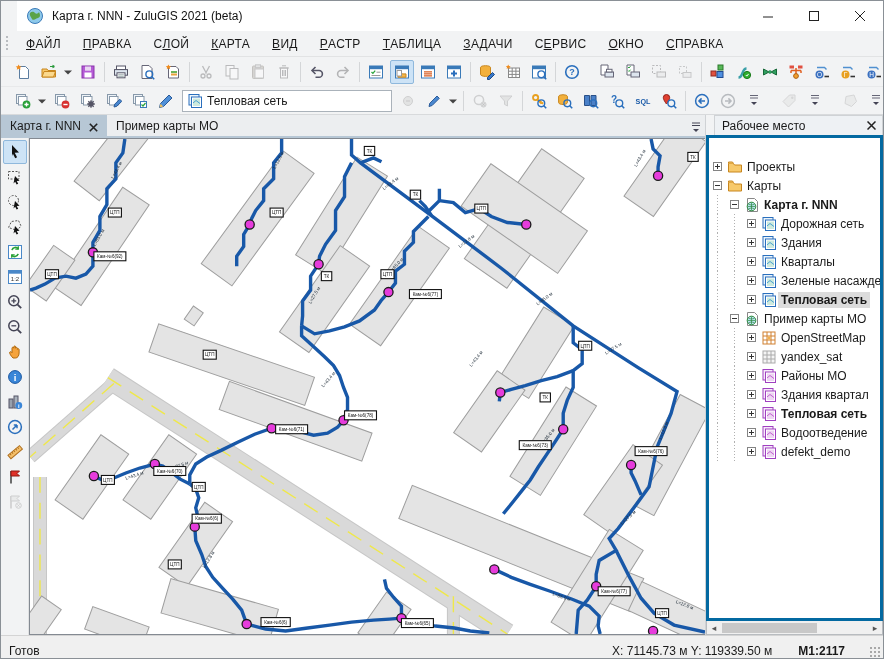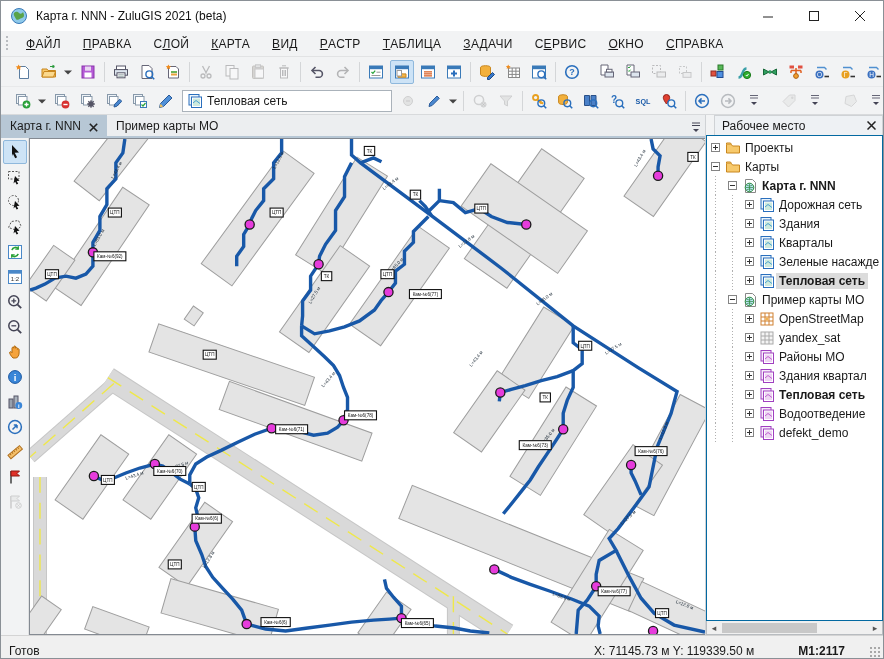--- a/index.html
+++ b/index.html
@@ -1,21 +1,21 @@
 <!DOCTYPE html>
 <html><head>
 <meta charset="utf-8">
 <style>
   * { box-sizing: border-box; margin: 0; padding: 0; }
   html,body { width:884px; height:659px; }
   body { font-family:"Liberation Sans", sans-serif; font-size:12px; color:#1a1a1a; background:#e8e8e8; }
   .window { width:884px; height:659px; border:1px solid #8a9096; background:#f2f3f4; display:flex; flex-direction:column; overflow:hidden; }
 
   
-  .titlebar { height:30px; background:#ffffff; display:flex; align-items:center; flex:0 0 30px; }
+  .titlebar { height:30px; background:#ffffff; display:flex; align-items:center; flex:0 0 30px;margin-left:16px; }
   .titlebar .appicon { margin:0 8px 0 9px; width:18px; height:18px; }
   .titlebar .title { font-size:12px; color:#111; }
   .winbtns { margin-left:auto; display:flex; height:100%; }
   .winbtn { width:46px; height:100%; display:flex; align-items:center; justify-content:center; }
 
   
   .menubar { height:26px; background:#f2f3f4; display:flex; align-items:center; border-bottom:1px solid #e2e3e4; flex:0 0 26px; }
   .grip { width:5px; height:70%; margin:0 5px 0 4px; background-image:radial-gradient(#b9bcc0 1px, transparent 1.2px); background-size:4px 4px; }
   .menu-item { padding:0 11px; height:100%; display:flex; align-items:center; letter-spacing:.3px; font-size:12px; }
   .menu-item u { text-decoration:underline; }
@@ -47,41 +47,41 @@
   .ltoolbar { width:28px; background:#f2f3f4; border-right:1px solid #e0e1e2; display:flex; flex-direction:column; align-items:center; padding-top:2px; }
   .ltoolbar .tbtn { margin:0 0 1px 0; }
   .map { flex:1 1 auto; border:1px solid #848a92; border-right:none; background:#fff; position:relative; }
   .map svg.mapsvg { position:absolute; inset:0; width:100%; height:100%; }
 
   
   .rpanel { width:178px; flex:0 0 178px; background:#f2f3f4; border-left:1px solid #cfd2d5; display:flex; flex-direction:column; }
   .rphead { height:20px; flex:0 0 20px; display:flex; align-items:center; padding:0 4px 0 7px; background:#eef1f4; border:1px solid #cfd2d5; border-bottom:none;margin-left:8px; }
   .rphead .ptitle { font-size:12px; }
   .rphead .pclose { margin-left:auto; width:13px; height:13px; display:flex; align-items:center; justify-content:center; }
-  .tree { flex:1 1 auto; background:#fff; border:1px solid #0369a1; overflow:hidden; padding-top:2px; }
+  .tree { flex:1 1 auto; background:#fff; border:3px solid #0369a1; overflow:hidden; padding-top:19px; }
   .trow { height:19px; display:flex; align-items:center; white-space:nowrap; }
   .tcell { width:17px; flex:0 0 17px; height:19px; display:flex; align-items:center; justify-content:center; }
   .guide { background-image:linear-gradient(#b0b0b0 1px, transparent 1px); background-size:1px 3px; background-repeat:repeat-y; background-position:8px 0; }
   .exp { width:9px; height:9px; border:1px solid #848484; background:#fff; position:relative; }
   .exp:before { content:""; position:absolute; left:1px; top:3px; width:5px; height:1px; background:#333; }
   .exp.plus:after { content:""; position:absolute; left:3px; top:1px; width:1px; height:5px; background:#333; }
   .ticon { width:18px; flex:0 0 18px; display:flex; align-items:center; justify-content:center; }
   .tlabel { font-size:12px; padding:1px 3px; }
   .tlabel.bold { font-weight:bold; }
   .tlabel.sel { background:#dcdcdc; }
   .hscroll { height:14px; flex:0 0 14px; background:#f0f0f0; border:1px solid #b8bcc0; border-top:none; display:flex; align-items:center; }
   .harr { width:14px; height:100%; display:flex; align-items:center; justify-content:center; font-size:9px; color:#555; }
   .hthumb { width:95px; height:10px; background:#c8c8c8; margin-left:1px; }
   .htrack { flex:1 1 auto; }
 
   
   .statusbar { height:23px; flex:0 0 23px; background:#f0f0f0; border-top:1px solid #d4d4d4; display:flex; align-items:flex-end; font-size:12px; }
   .statusbar .ready { padding-left:8px; }
   .statusbar .sp { flex:1 1 auto; }
-  .statusbar .coords { margin-right:44px; }
+  .statusbar .coords { margin-right:26px; }
   .statusbar .scale { margin-right:24px;font-weight:bold; }
   .resizegrip { width:12px; height:12px; margin-right:2px; align-self:flex-end; background-image:radial-gradient(#a8a8a8 1.2px, transparent 1.4px); background-size:4px 4px; background-position:bottom right; }
 </style>
 </head>
 <body>
 
 <div class="window">
 
   <div class="titlebar">
     <span class="appicon">

